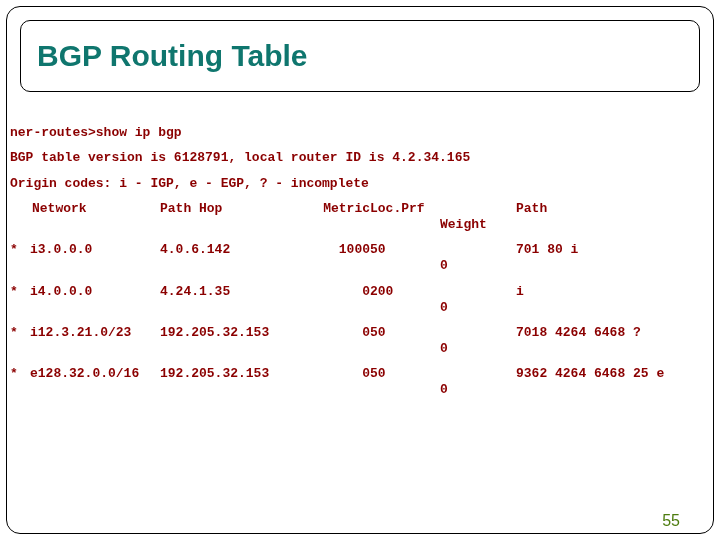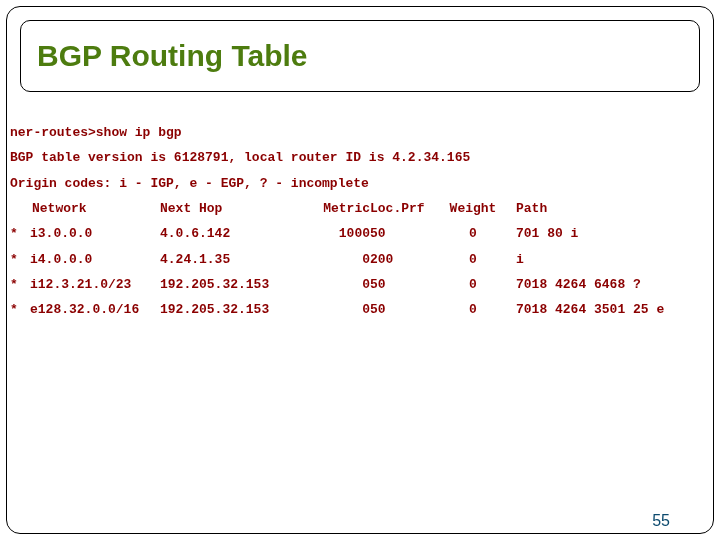--- a/index.html
+++ b/index.html
@@ -27,21 +27,21 @@
     height: 72px;
     border: 1.5px solid #000;
     border-radius: 10px;
     display: flex;
     align-items: center;
     padding-left: 16px;
   }
   .title-text {
     font-size: 30px;
     font-weight: bold;
-    color: #4d7c0f;
+    color: #0f766e;
     font-family: Arial, Helvetica, sans-serif;
   }
   .content {
     position: absolute;
     top: 120px;
     left: 10px;
     right: 20px;
     font-family: "Courier New", Courier, monospace;
     font-size: 13px;
     font-weight: bold;
@@ -51,49 +51,49 @@
   }
   .content .line { display: block; }
   .hdr-row, .data-row {
     display: flex;
   }
   .col-net   { width: 150px; padding-left: 22px; }
   .col-net2  { width: 130px; }
   .col-hop   { width: 150px; }
   .col-met   { width: 60px; text-align: right; }
   .col-loc   { width: 70px; text-align: left; }
-  .col-wgt   { width: 66px; text-align: center; }
+  .col-wgt   { width: 66px; text-align: left; margin-top: 16px; }
   .col-path  { padding-left: 10px; }
   .col-sc    { width: 20px; }
   .page-num {
     position: absolute;
     bottom: 10px;
-    right: 50px;
+    right: 40px;
     font-family: Arial, Helvetica, sans-serif;
     font-size: 16px;
-    color: #0c4a6e;
+    color: #4d7c0f;
   }
 </style>
 </head>
 <body>
 
 <div class="outer-frame"></div>
 
 <div class="title-box">
   <div class="title-text">BGP Routing Table</div>
 </div>
 
 <div class="content">
   <span class="line">ner-routes&gt;show ip bgp</span>
   <span class="line">BGP table version is 6128791, local router ID is 4.2.34.165</span>
   <span class="line">Origin codes: i - IGP, e - EGP, ? - incomplete</span>
 
   <div class="hdr-row">
     <span class="col-net">Network</span>
-    <span class="col-hop">Next Hop</span>
+    <span class="col-hop">Path Hop</span>
     <span class="col-met">Metric</span>
     <span class="col-loc">Loc.Prf</span>
     <span class="col-wgt">Weight</span>
     <span class="col-path">Path</span>
   </div>
 
   <div class="data-row">
     <span class="col-sc">*</span>
     <span class="col-net2">i3.0.0.0</span>
     <span class="col-hop">4.0.6.142</span>
@@ -123,17 +123,17 @@
     <span class="col-path">7018 4264 6468 ?</span>
   </div>
 
   <div class="data-row">
     <span class="col-sc">*</span>
     <span class="col-net2">e128.32.0.0/16</span>
     <span class="col-hop">192.205.32.153</span>
     <span class="col-met">0</span>
     <span class="col-loc">50</span>
     <span class="col-wgt">0</span>
-    <span class="col-path">7018 4264 3501 25 e</span>
+    <span class="col-path">9362 4264 6468 25 e</span>
   </div>
 </div>
 
 <div class="page-num">55</div>
 
 </body></html>

